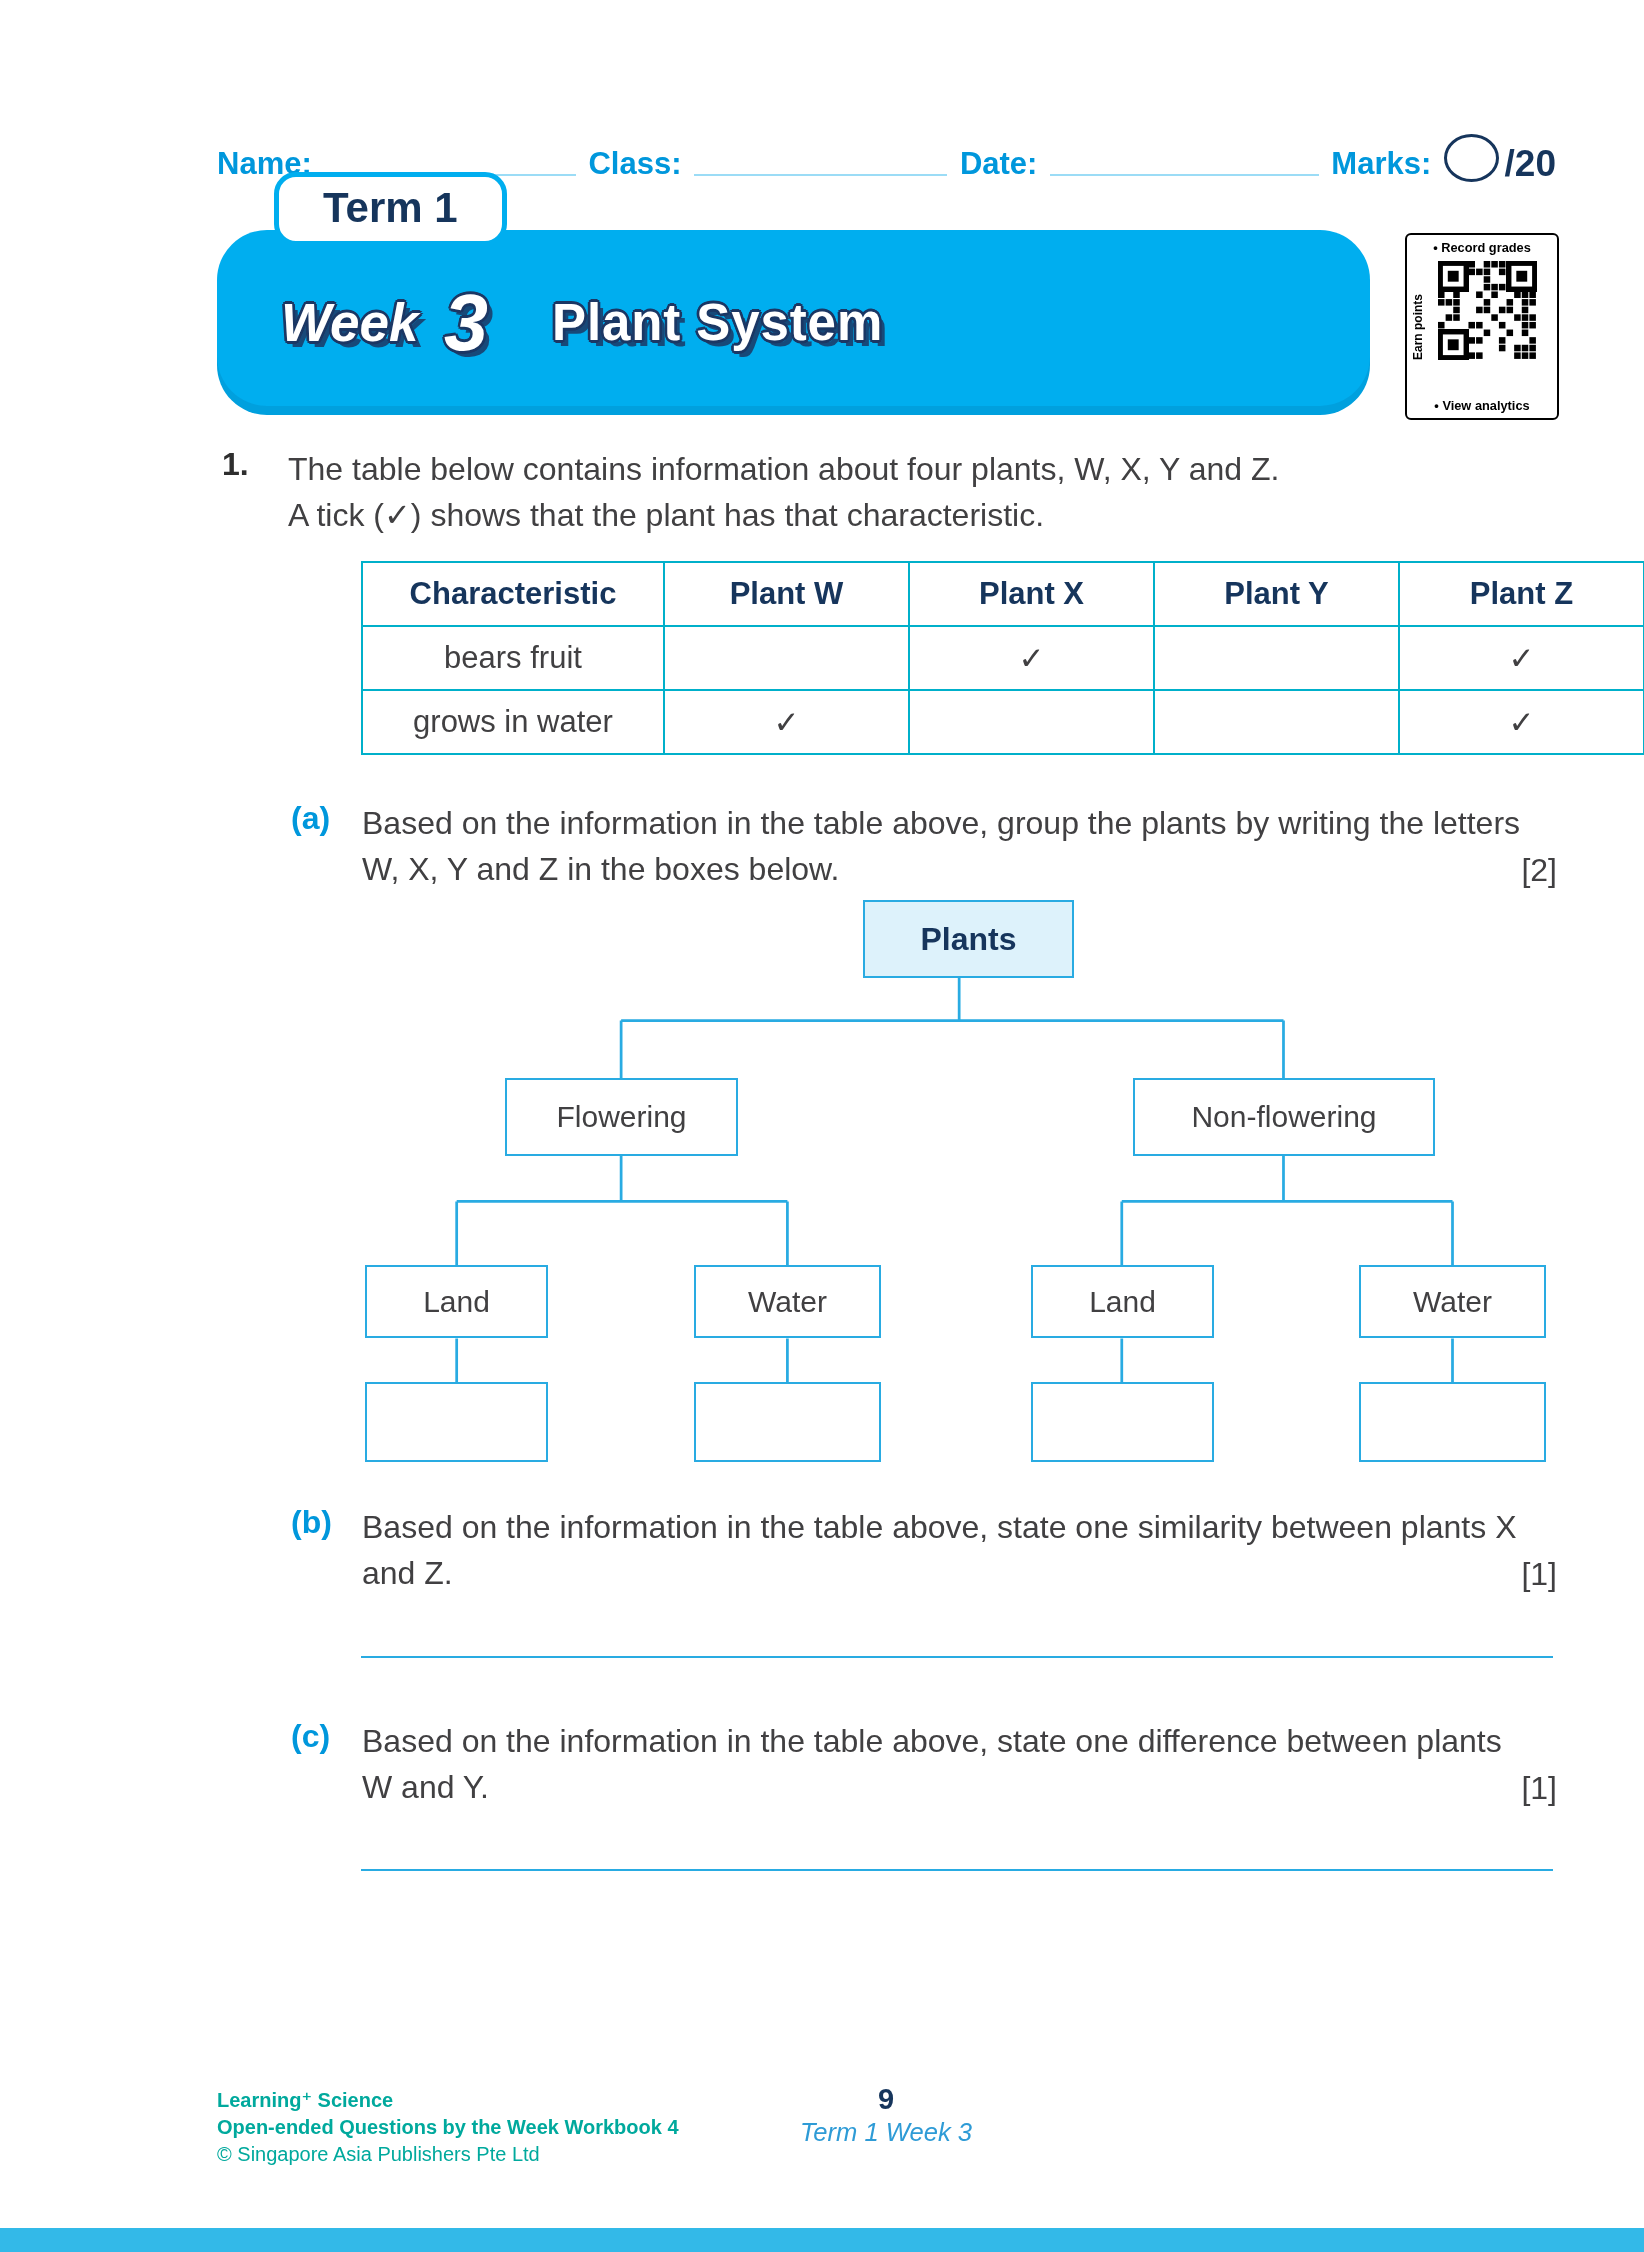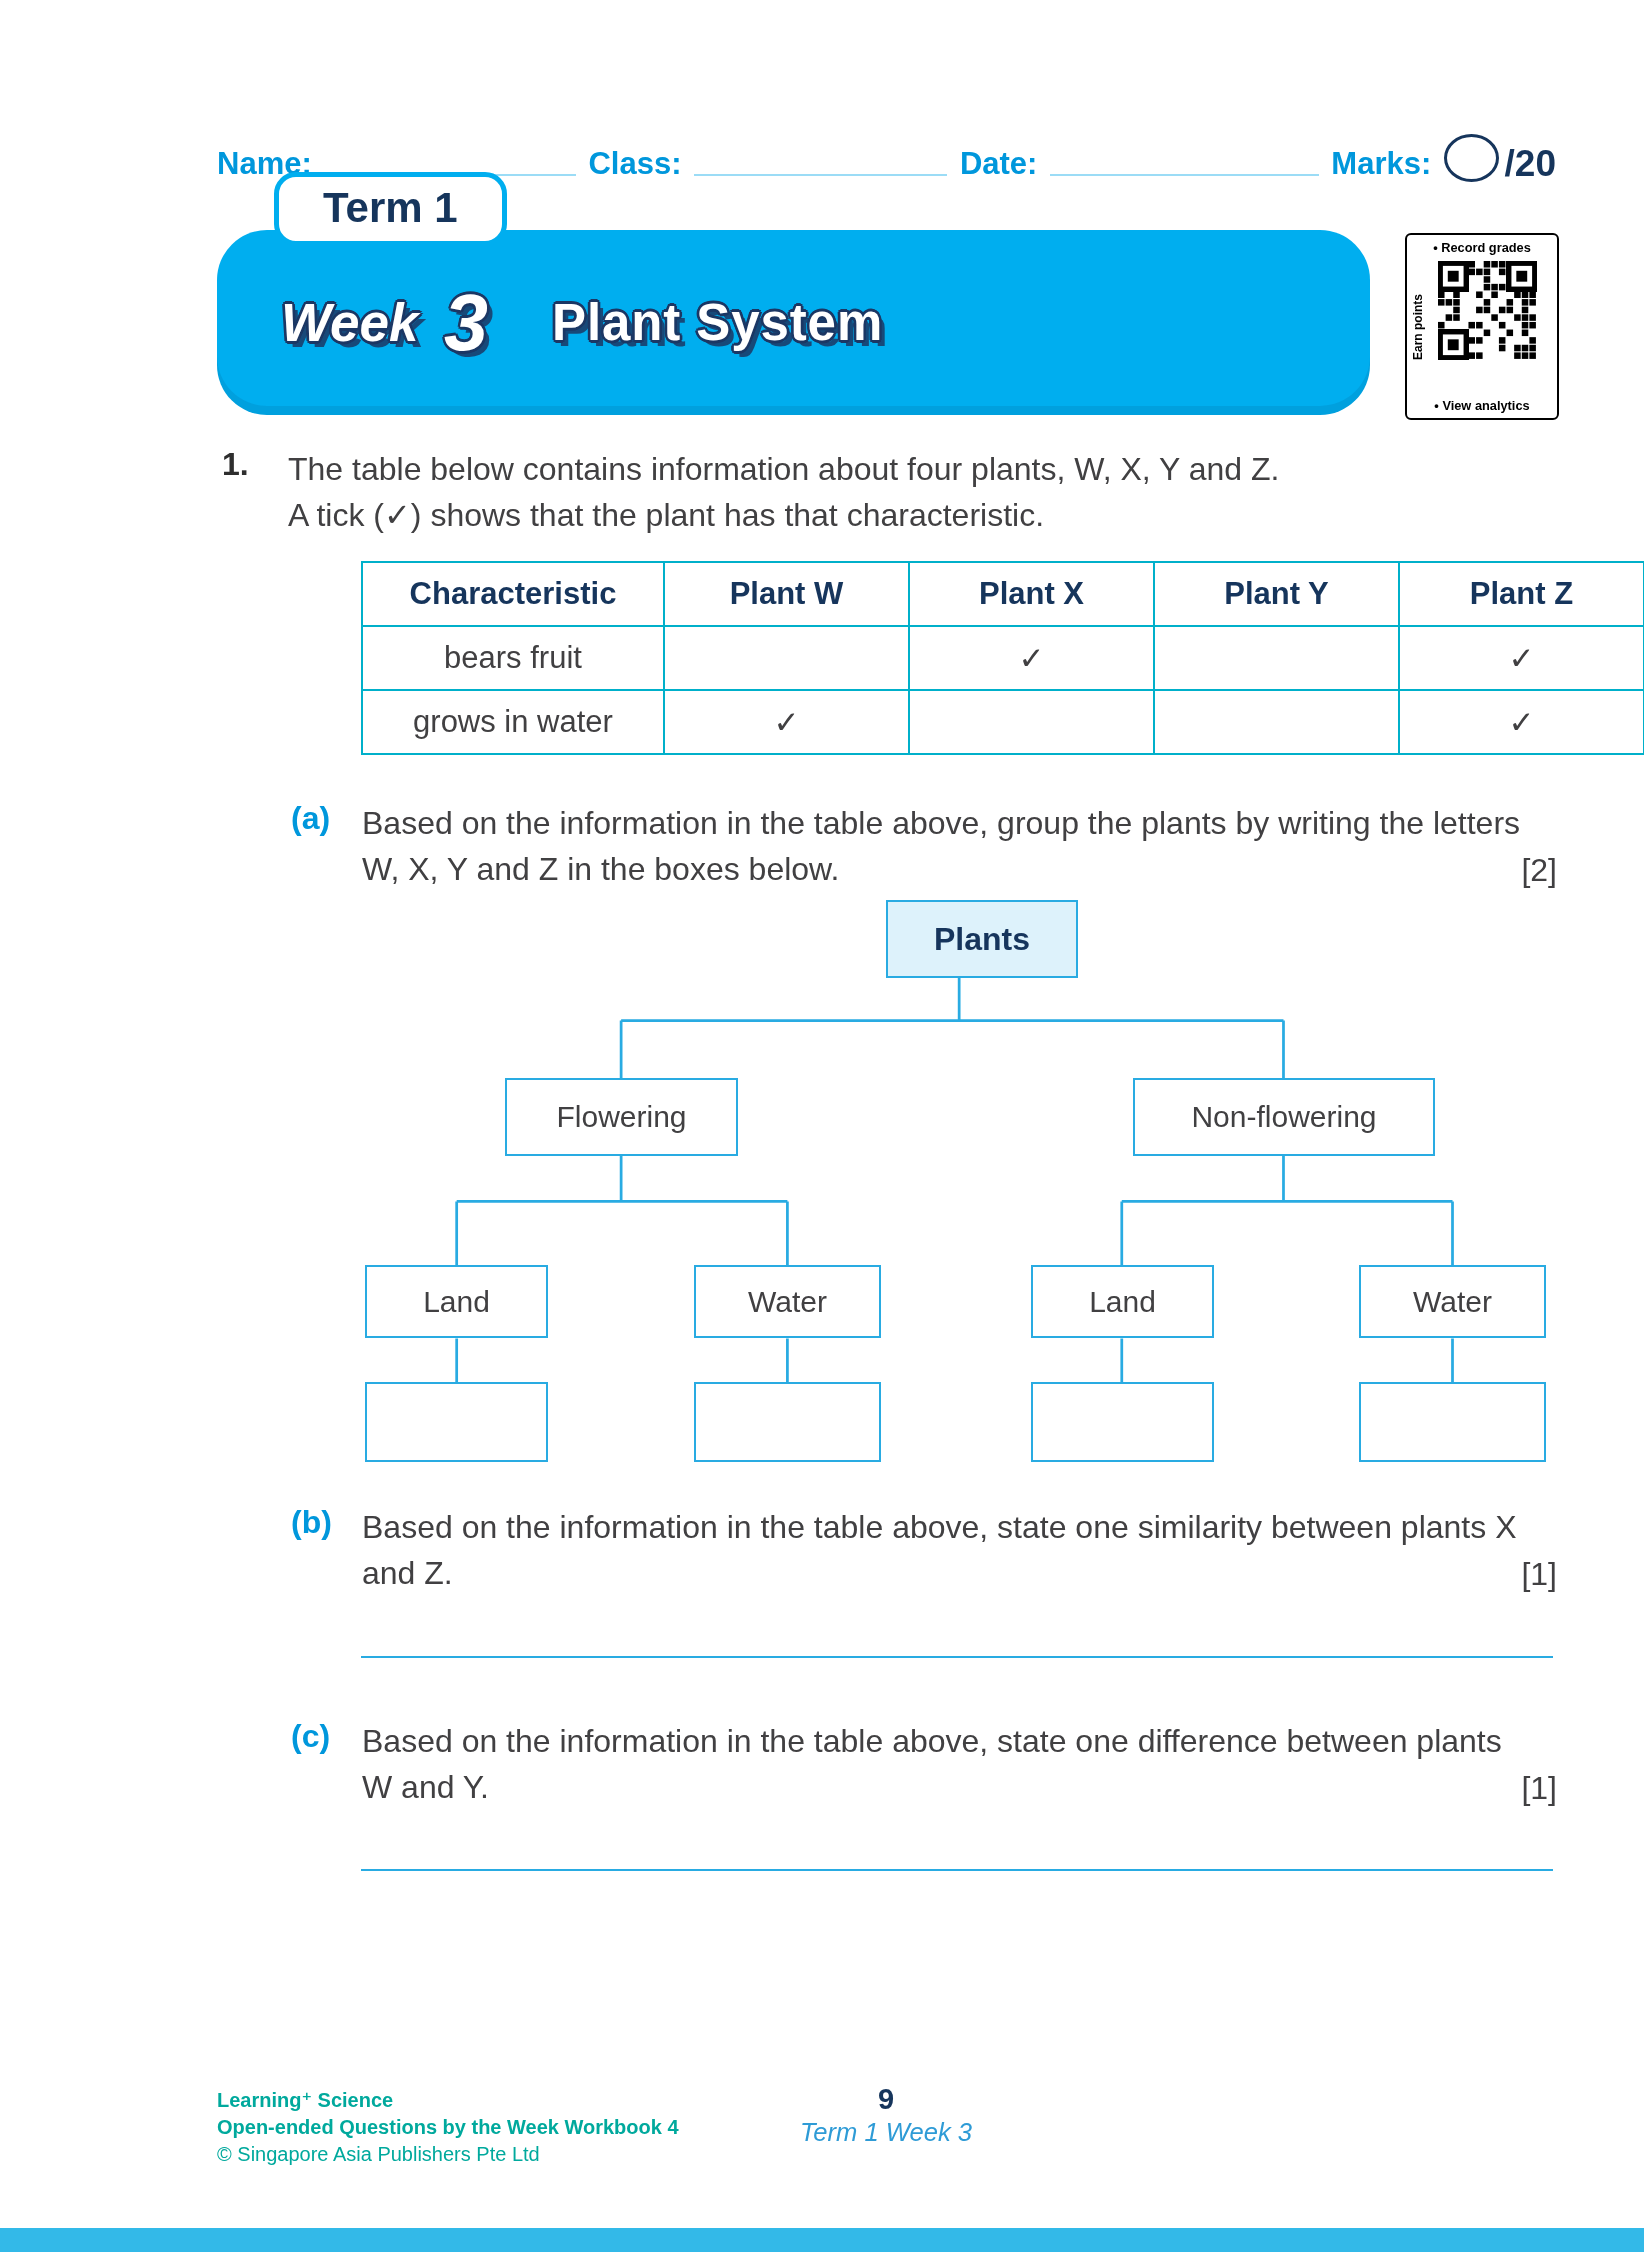--- a/index.html
+++ b/index.html
@@ -221,21 +221,21 @@
     <span class="part-marks">[2]</span>
   </div>
 
   <div class="tree">
     <svg width="1343" height="571" viewBox="0 0 1470 625">
       <path d="M820 85 L820 132 M450 132 L1175 132 M450 132 L450 195 M1175 132 L1175 195
                M450 280 L450 330 M270 330 L632 330 M270 330 L270 400 M632 330 L632 400
                M1175 280 L1175 330 M998 330 L1360 330 M998 330 L998 400 M1360 330 L1360 400
                M270 480 L270 528 M632 480 L632 528 M998 480 L998 528 M1360 480 L1360 528" stroke="#29ABE2" stroke-width="3" fill="none"></path>
     </svg>
-    <div class="tnode root" style="left:676px; top:0; width:192px; height:78px;">Plants</div>
+    <div class="tnode root" style="left:653px; top:0; width:211px; height:78px;">Plants</div>
     <div class="tnode" style="left:295px; top:178px; width:233px; height:78px;">Flowering</div>
     <div class="tnode" style="left:923px; top:178px; width:302px; height:78px;">Non-flowering</div>
     <div class="tnode" style="left:155px; top:365px; width:183px; height:73px;">Land</div>
     <div class="tnode" style="left:484px; top:365px; width:187px; height:73px;">Water</div>
     <div class="tnode" style="left:821px; top:365px; width:183px; height:73px;">Land</div>
     <div class="tnode" style="left:1149px; top:365px; width:187px; height:73px;">Water</div>
     <div class="tnode" style="left:155px; top:482px; width:183px; height:80px;"></div>
     <div class="tnode" style="left:484px; top:482px; width:187px; height:80px;"></div>
     <div class="tnode" style="left:821px; top:482px; width:183px; height:80px;"></div>
     <div class="tnode" style="left:1149px; top:482px; width:187px; height:80px;"></div>

